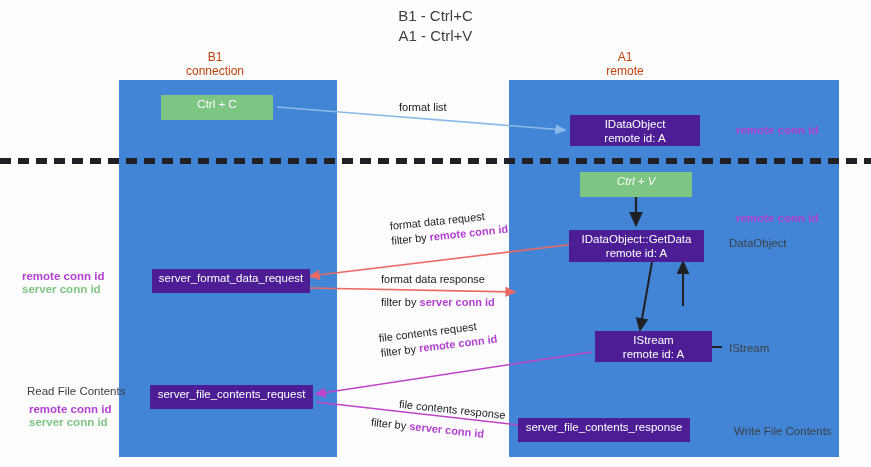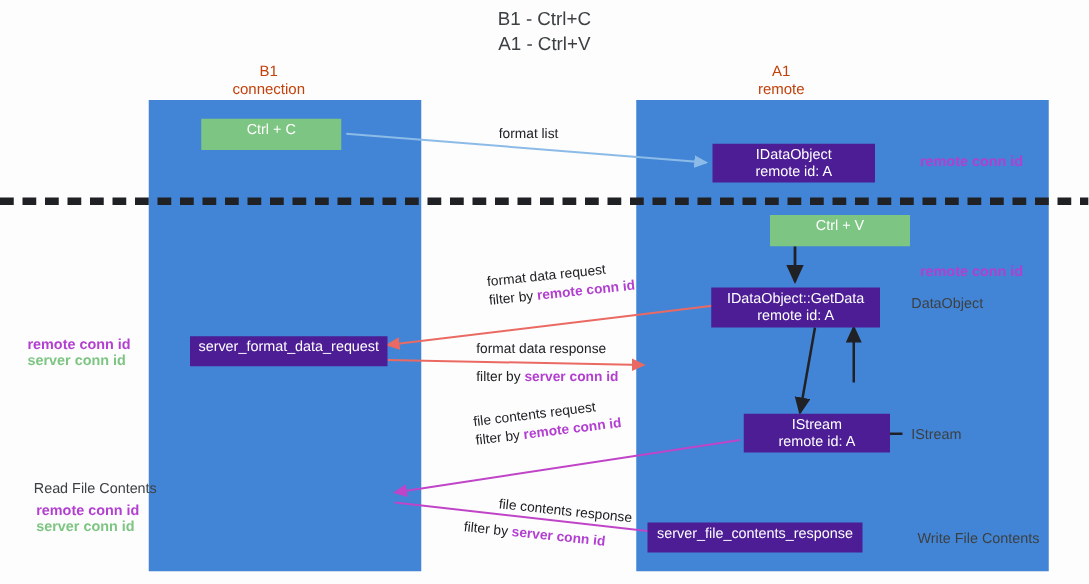--- a/index.html
+++ b/index.html
@@ -144,39 +144,42 @@
 
   <div class="abs node green" style="left:161px; top:95px; width:112px; height:25px;">
     <span>Ctrl + C</span>
   </div>
 
   <div class="abs node orange" style="left:570px; top:115px; width:130px; height:31px;">
     <span>IDataObject</span>
     <span class="l2">remote id: A</span>
   </div>
 
-  <div class="abs node green" style="left:616px; top:172px; width:112px; height:25px;">
+  <div class="abs node green" style="left:580px; top:172px; width:112px; height:25px;font-style:italic;">
     <span>Ctrl + V</span>
   </div>
 
   <div class="abs node orange" style="left:569px; top:230px; width:135px; height:32px;">
     <span>IDataObject::GetData</span>
     <span class="l2">remote id: A</span>
   </div>
 
   <div class="abs node orange" style="left:152px; top:269px; width:158px; height:24px;">
     <span>server_format_data_request</span>
   </div>
 
 
   <div class="abs node orange" style="left:595px; top:331px; width:117px; height:31px;">
     <span>IStream</span>
     <span class="l2">remote id: A</span>
   </div>
 
+  <div class="abs node orange" style="left:150px; top:385px; width:163px; height:24px;">
+    <span>server_file_contents_request</span>
+  </div>
 
   <div class="abs node orange" style="left:518px; top:418px; width:172px; height:24px;">
     <span>server_file_contents_response</span>
   </div>
 
   <div class="abs edge-label" style="left:399px; top:100px;">
     <span>format list</span>
   </div>
 
   <div class="abs edge-label" style="left:389px; top:219px; transform:rotate(-6deg); transform-origin:left top;">

